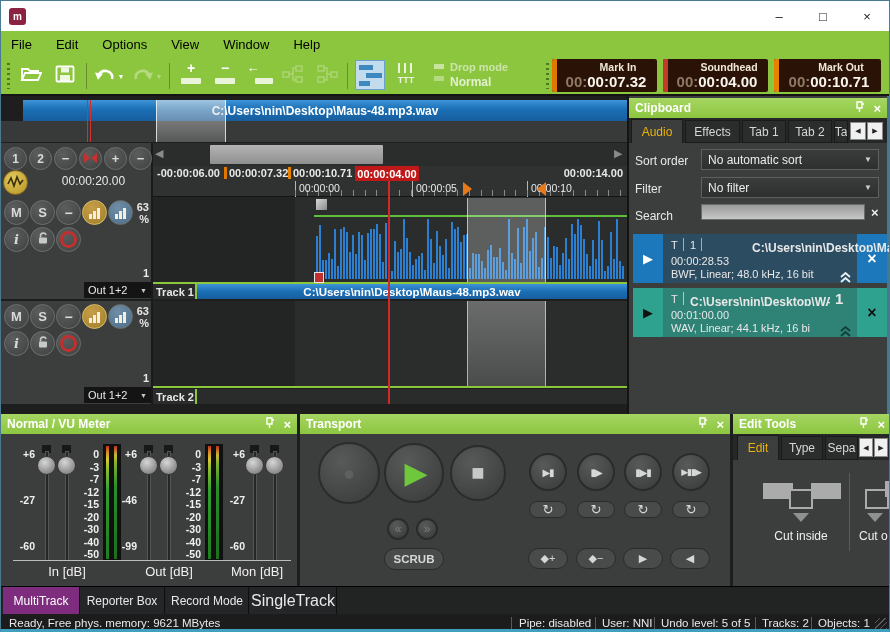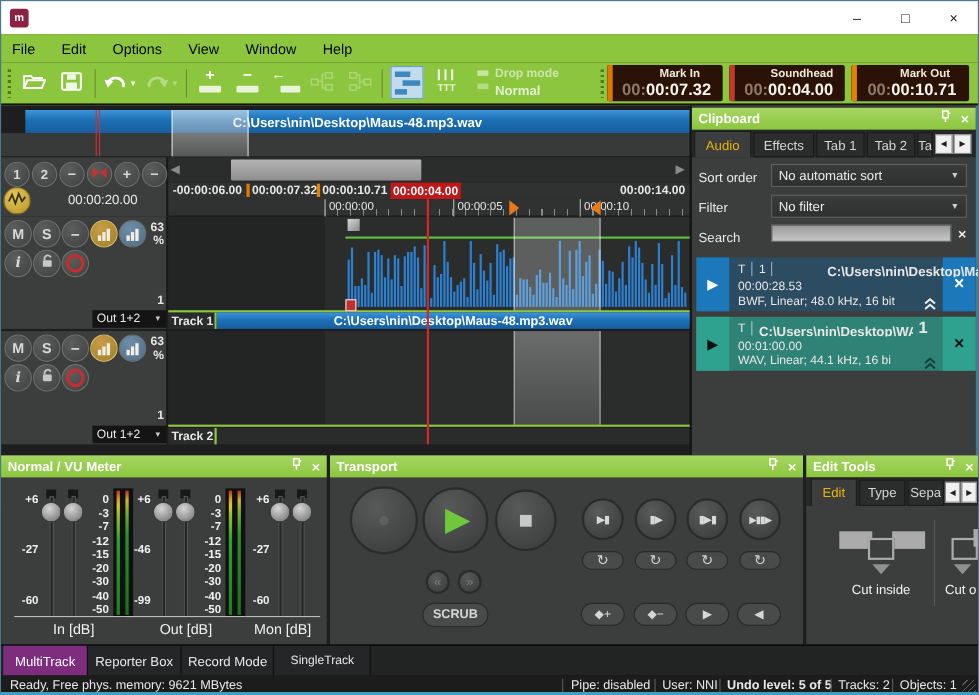--- a/index.html
+++ b/index.html
@@ -627,29 +627,29 @@
     <div class="a" style="left:8px;top:18px;width:24px;height:20px;border:2px solid #ABABAB;background:#3C3D3D;"></div>
     <div class="a" style="left:28px;top:10px;width:10px;height:16px;background:#ABABAB;"></div>
     <div class="a" style="left:10px;top:42px;width:0;height:0;border-top:9px solid #909090;border-left:8px solid transparent;border-right:8px solid transparent;"></div>
     <div class="a" style="left:2px;top:58px;width:34px;color:#F0F0F0;font-size:12px;white-space:nowrap;">Cut o</div>
   </div>
 
   <div class="a" style="left:0;top:585px;width:890px;height:28px;background:#222323;border-top:1px solid #000;"></div>
   <div class="a" style="left:2px;top:586px;width:76px;height:27px;background:#7E2D7E;display:flex;align-items:center;justify-content:center;color:#FFF;font-size:12px;">MultiTrack</div>
   <div class="a" style="left:78px;top:586px;width:86px;height:27px;background:#252627;border-right:1px solid #0F0F0F;border-left:1px solid #0F0F0F;display:flex;align-items:center;justify-content:center;color:#E8E8E8;font-size:12px;">Reporter Box</div>
   <div class="a" style="left:165px;top:586px;width:83px;height:27px;background:#252627;border-right:1px solid #0F0F0F;display:flex;align-items:center;justify-content:center;color:#E8E8E8;font-size:12px;">Record Mode</div>
-  <div class="a" style="left:249px;top:586px;width:87px;height:27px;background:#252627;border-right:1px solid #0F0F0F;display:flex;align-items:center;justify-content:center;color:#E8E8E8;font-size:11px;">SingleTrack</div>
+  <div class="a" style="left:249px;top:586px;width:87px;height:27px;background:#252627;border-right:1px solid #0F0F0F;display:flex;align-items:center;justify-content:center;color:#E8E8E8;font-size:16px;">SingleTrack</div>
 
   <div class="a" style="left:0;top:613px;width:890px;height:17px;background:#1C1C1C;"></div>
   <span class="a txt" style="left:8px;top:616px;font-size:11.5px;">Ready, Free phys. memory: 9621 MBytes</span>
   <div class="a seg-sep" style="left:510px;"></div>
   <span class="a txt" style="left:518px;top:616px;font-size:11.5px;">Pipe: disabled</span>
   <div class="a seg-sep" style="left:594px;"></div>
   <span class="a txt" style="left:601px;top:616px;font-size:11.5px;">User: NNI</span>
   <div class="a seg-sep" style="left:653px;"></div>
-  <span class="a txt" style="left:660px;top:616px;font-size:11.5px;font-weight:bold;">Undo level: 5 of 5</span>
+  <span class="a txt" style="left:660px;top:616px;font-size:11.5px;">Undo level: 5 of 5</span>
   <div class="a seg-sep" style="left:754px;"></div>
   <span class="a txt" style="left:761px;top:616px;font-size:11.5px;">Tracks: 2</span>
   <div class="a seg-sep" style="left:810px;"></div>
   <span class="a txt" style="left:817px;top:616px;font-size:11.5px;">Objects: 1</span>
   <div class="a" style="left:874px;top:617px;width:12px;height:12px;background:repeating-linear-gradient(135deg,transparent 0 3px,#5A5A5A 3px 4px);"></div>
 
 </div>
 
 </body></html>

